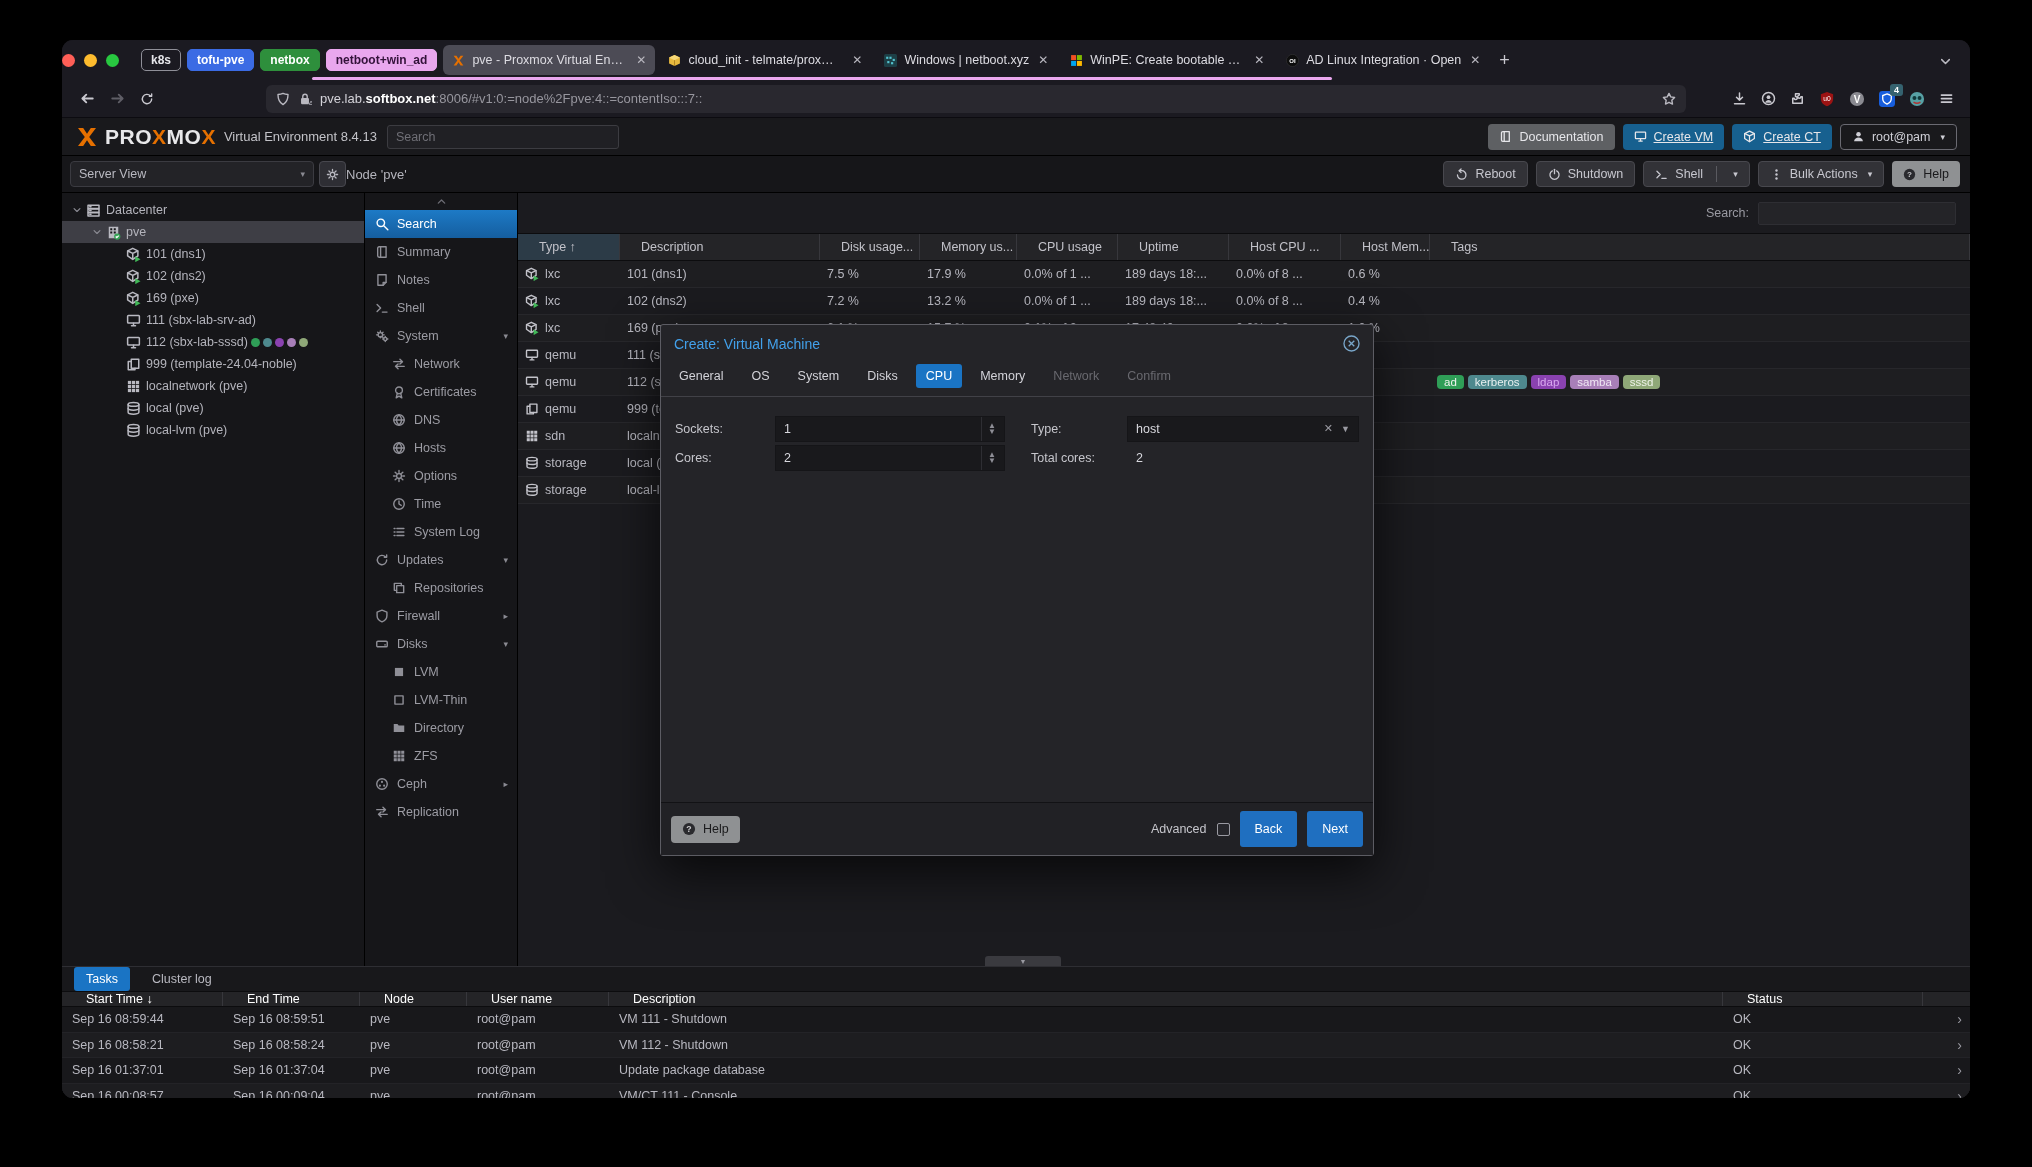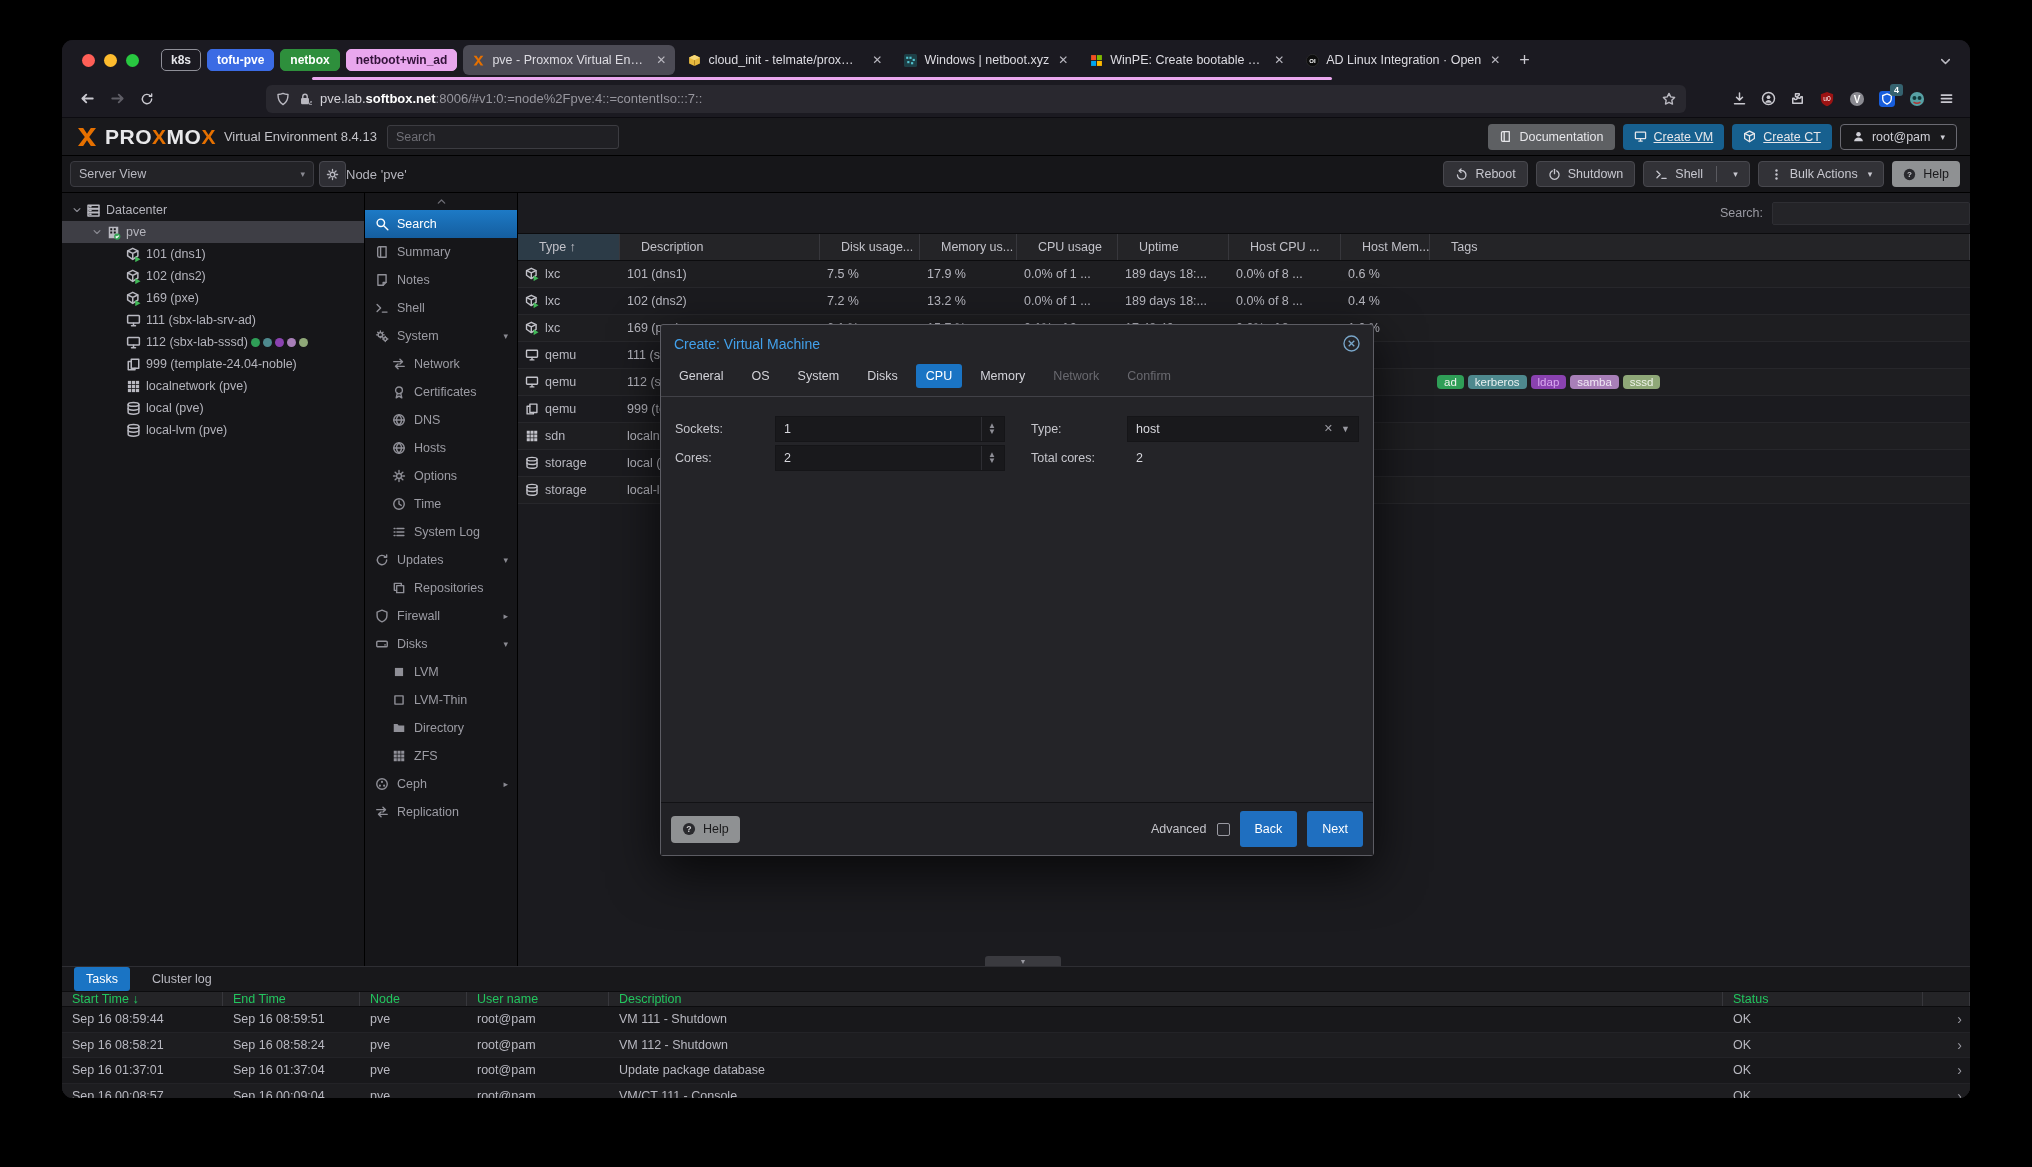--- a/index.html
+++ b/index.html
@@ -1,21 +1,21 @@
 <!DOCTYPE html>
 <html><head>
 <meta charset="utf-8">
 <style>
   html,body{margin:0;padding:0;width:2032px;height:1167px;overflow:hidden;background:#000;
     font-family:"Liberation Sans","DejaVu Sans",sans-serif;}
   *{box-sizing:border-box;}
   .window{position:absolute;left:62px;top:40px;width:1908px;height:1058px;background:#1b1a21;
     border-radius:11px;overflow:hidden;box-shadow:0 0 0 1px #000,0 14px 50px rgba(0,0,0,.8);}
   
-  .tabbar{position:relative;height:40px;display:flex;align-items:center;padding-left:20px;background:#1b1a21;}
+  .tabbar{position:relative;height:40px;display:flex;align-items:center;padding-left:0;background:#1b1a21;}
   .traffic{display:flex;gap:9px;margin-right:22px;}
   .tl{width:13px;height:13px;border-radius:50%;}
   .chip{height:22px;display:flex;align-items:center;padding:0 9px;border-radius:5px;font-size:12px;
     font-weight:bold;margin-right:6px;white-space:nowrap;}
   .tab{height:30px;display:flex;align-items:center;gap:7px;padding:0 9px;border-radius:6px;
     color:#dddce2;font-size:12.5px;margin-right:4px;white-space:nowrap;max-width:212px;}
   .tab .lbl{overflow:hidden;text-overflow:ellipsis;white-space:nowrap;max-width:158px;}
   .tab.active{background:#4c4b55;}
   .tab .x{color:#b9b8c0;font-size:12px;margin-left:2px;}
   .newtab{color:#c9c8cf;font-size:18px;margin:0 6px;line-height:1;}
@@ -66,21 +66,21 @@
   .trow .exp{width:14px;color:#8a8a92;display:flex;justify-content:center;}
   .trow .ic{margin:0 5px 0 2px;display:flex;}
   .dot{width:9px;height:9px;border-radius:50%;margin-left:3px;}
   .nav-panel{width:153px;border-right:1px solid #000;background:#161619;display:flex;flex-direction:column;}
   .nav-scroll{height:17px;display:flex;align-items:center;justify-content:center;color:#6c6c74;}
   .nrow{height:28px;display:flex;align-items:center;padding-left:10px;gap:8px;font-size:12.5px;color:#9c9ca4;}
   .nrow.ind{padding-left:27px;}
   .nrow.sel{background:linear-gradient(#1d7ac6,#155e9f);color:#fff;}
   .nrow .car{margin-left:auto;padding-right:9px;font-size:9px;color:#8a8a92;}
   .content{flex:1;display:flex;flex-direction:column;background:#1b1b1f;min-width:0;}
-  .search-row{height:40px;display:flex;align-items:center;justify-content:flex-end;gap:9px;}
+  .search-row{height:40px;display:flex;align-items:center;justify-content:flex-end;padding-right:14px;gap:9px;}
   .search-row label{color:#9a9aa2;font-size:12.5px;}
   .search-row .inp{width:198px;height:23px;background:#242428;border:1px solid #2e2e33;border-radius:2px;}
   .grid-h,.grow{display:grid;grid-template-columns:102px 200px 100px 97px 101px 111px 112px 89px 1fr;}
   .grid-h{height:28px;background:#242427;border-top:1px solid #0c0c0e;border-bottom:1px solid #0c0c0e;}
   .grid-h .hc{display:flex;align-items:center;padding:0 21px;font-size:12.5px;color:#c2c2c9;
     border-right:1px solid #37373c;white-space:nowrap;overflow:hidden;}
   .grid-h .hc.sorted{background:#2c3b47;}
   .grow{height:27px;border-bottom:1px solid #27272b;font-size:12.5px;color:#b8b8c0;}
   .grow:nth-child(odd){background:#1e1e21;}
   .grow .c{display:flex;align-items:center;padding:0 7px;white-space:nowrap;overflow:hidden;}
@@ -112,21 +112,21 @@
   .splitter{position:absolute;left:923px;top:838px;width:76px;height:10px;background:#3a3a3f;
     border-radius:3px 3px 0 0;display:flex;align-items:center;justify-content:center;color:#9a9aa2;font-size:7px;z-index:5;}
   
   .tasks{position:absolute;left:0;right:0;top:848px;bottom:0;background:#18181b;border-top:1px solid #2e2e33;
     display:flex;flex-direction:column;}
   .task-tabs{height:40px;display:flex;align-items:center;gap:10px;padding-left:12px;}
   .ttab{padding:5px 12px;border-radius:3px;font-size:12.5px;color:#b9b9c1;}
   .ttab.active{background:#1a74c4;color:#fff;}
   .task-h,.task-r{display:grid;grid-template-columns:161px 137px 107px 142px 1114px 200px 1fr;}
   .task-h{height:25px;background:#242427;border-top:1px solid #0c0c0e;border-bottom:1px solid #0c0c0e;}
-  .task-h .hc{display:flex;align-items:center;padding:0 10px;font-size:12.5px;color:#22c55e;border-right:1px solid #37373c;}
+  .task-h .hc{display:flex;align-items:center;padding:0 24px;font-size:12.5px;color:#ffffff;border-right:1px solid #37373c;}
   .task-r{height:25.5px;font-size:12.5px;color:#b8b8c0;border-bottom:1px solid #232327;}
   .task-r:nth-child(even){background:#1d1d20;}
   .task-r .c{display:flex;align-items:center;padding:0 10px;white-space:nowrap;overflow:hidden;}
   .task-r .chev{justify-content:flex-end;color:#9a9aa2;font-size:14px;padding-right:8px;}
   .ico{display:inline-flex;vertical-align:middle;}
 </style>
 </head>
 <body>
 
 <div class="window">

